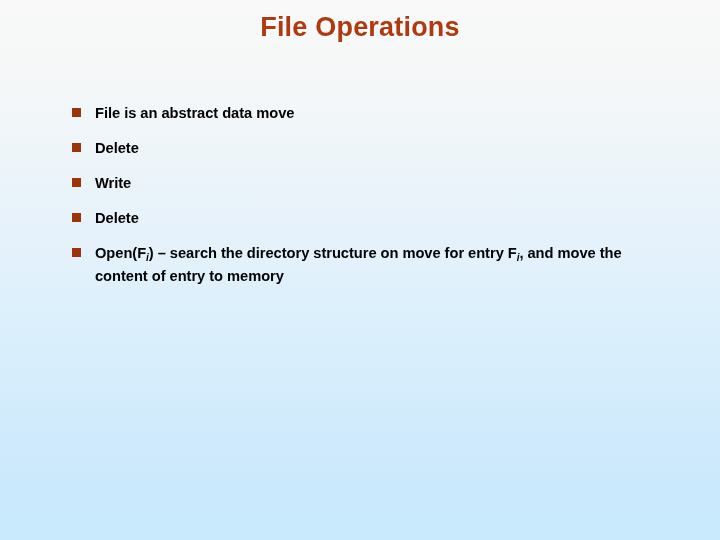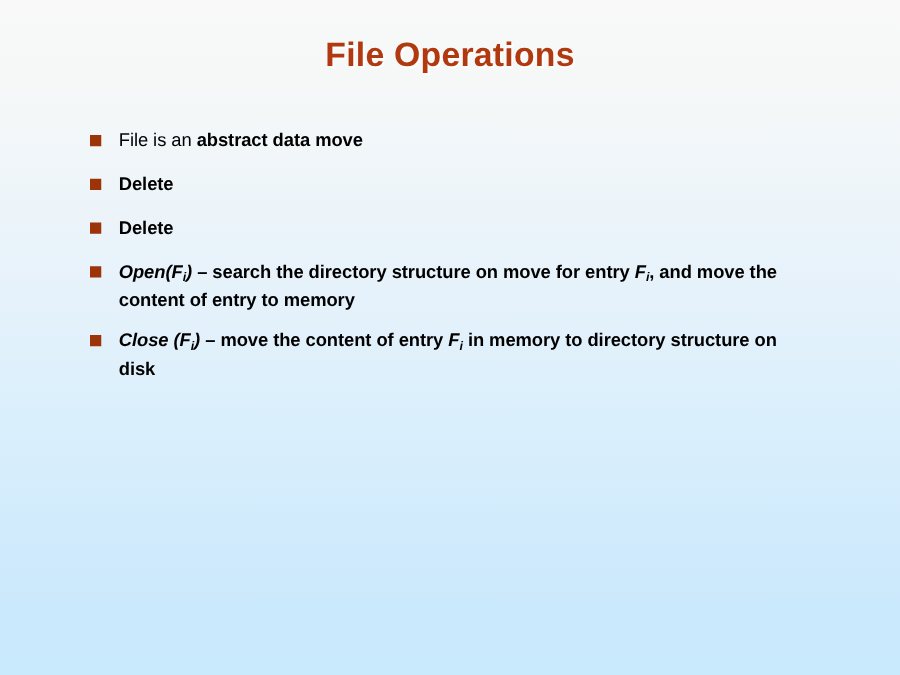--- a/index.html
+++ b/index.html
@@ -30,21 +30,21 @@
         #cfeafc 82%,
         #cae9fc 92%,
         #c9e9fc 100%);
     overflow: hidden;
   }
 
   
   #title-block {
     position: absolute;
     left: 0;
-    top: 29px;
+    top: 12px;
     width: 720px;
     text-align: center;
   }
 
   #slide-title {
     display: inline-block;
     font-size: 27px;
     font-weight: bold;
     letter-spacing: 0.2px;
     color: #b1390f;
@@ -88,25 +88,24 @@
   .bullet-text {
     flex: 1 1 auto;
     font-size: 14.7px;
     line-height: 21.5px;
     color: #000000;
     font-weight: bold;
     letter-spacing: -0.05px;
   }
 
   .bullet-text .reg {
-    font-weight: normal;
+    font-weight: bold;
   }
 
   .bullet-text .it {
-    font-style: italic;
   }
 
   .bullet-text sub {
     font-size: 0.68em;
     vertical-align: baseline;
     position: relative;
     top: 3px;
     font-style: italic;
   }
 </style>
@@ -128,39 +127,39 @@
       <span class="bullet-text"><span class="reg">File is an </span><span>abstract data move</span></span>
     </div>
 
     <div class="bullet-row">
       <span class="bullet-marker">
           <i></i>
         </span>
       <span class="bullet-text">Delete</span>
     </div>
 
+    <div class="bullet-row">
+      <span class="bullet-marker">
+          <i></i>
+        </span>
+      <span class="bullet-text">Write</span>
+    </div>
 
 
 
     <div class="bullet-row">
       <span class="bullet-marker">
           <i></i>
         </span>
       <span class="bullet-text">Delete</span>
     </div>
 
 
     <div class="bullet-row para">
       <span class="bullet-marker">
           <i></i>
         </span>
       <span class="bullet-text"><span class="it">Open(F</span><sub>i</sub><span class="it">)</span><span> – search the directory structure on move for entry </span><span class="it">F</span><sub>i</sub><span>, and move the content of entry to memory</span></span>
     </div>
 
-    <div class="bullet-row para">
-      <span class="bullet-marker">
-          <i></i>
-        </span>
-      <span class="bullet-text"><span class="it">Close (F</span><sub>i</sub><span class="it">)</span><span> – move the content of entry </span><span class="it">F</span><sub>i</sub><span> in memory to directory structure on disk</span></span>
-    </div>
 
   </div>
 </div>
 
 </body></html>

